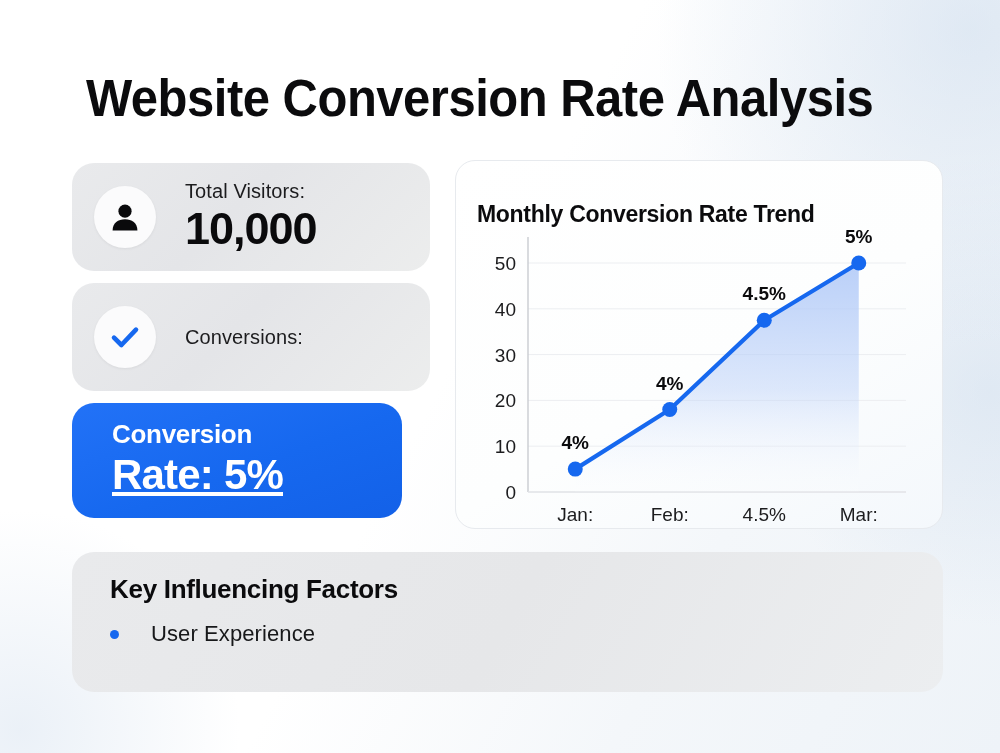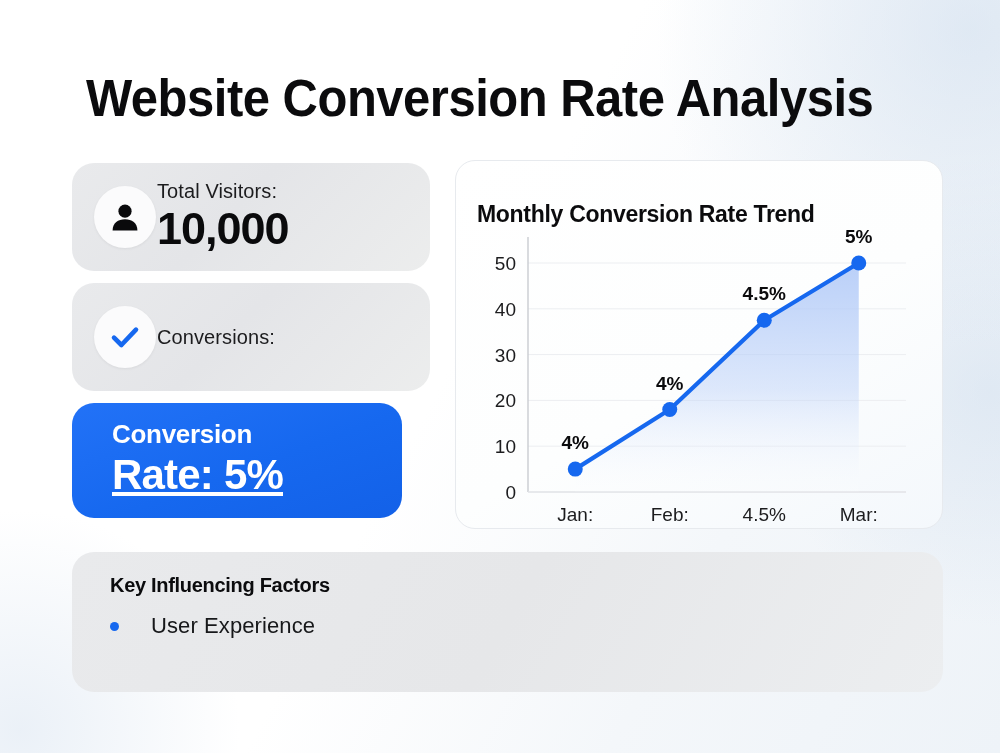--- a/index.html
+++ b/index.html
@@ -65,21 +65,21 @@
     min-width: 62px;
     border-radius: 50%;
     background: #fbfbfc;
     display: flex;
     align-items: center;
     justify-content: center;
     box-shadow: 0 1px 3px rgba(0,0,0,0.06);
   }
 
   .stat-text {
-    margin-left: 1px;
+    margin-left: 29px;
     display: flex;
     flex-direction: column;
     justify-content: center;
   }
   .stat-label {
     font-size: 20px;
     line-height: 23px;
     color: #1c1c1e;
     font-weight: 400;
     letter-spacing: 0.1px;
@@ -157,21 +157,21 @@
     left: 72px;
     top: 552px;
     width: 871px;
     height: 140px;
     border-radius: 22px;
     background: linear-gradient(120deg, #e9eaec 0%, #e6e7e9 50%, #eceef0 100%);
     box-sizing: border-box;
     padding: 22px 0 0 38px;
   }
   .factors-title {
-    font-size: 20px;
+    font-size: 26px;
     font-weight: 800;
     color: #0b0b0d;
     letter-spacing: -0.3px;
   }
   .factors-cols {
     display: flex;
     margin-top: 15px;
   }
   .factors-col-left { width: 285px; }
   .factors-col-right { width: 420px; }

